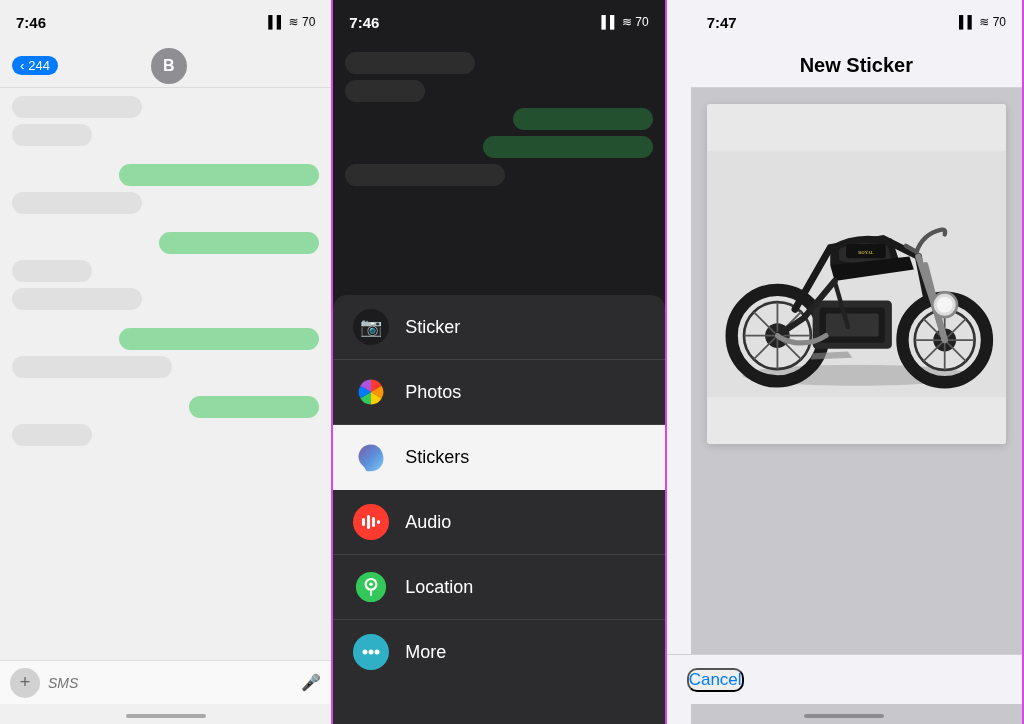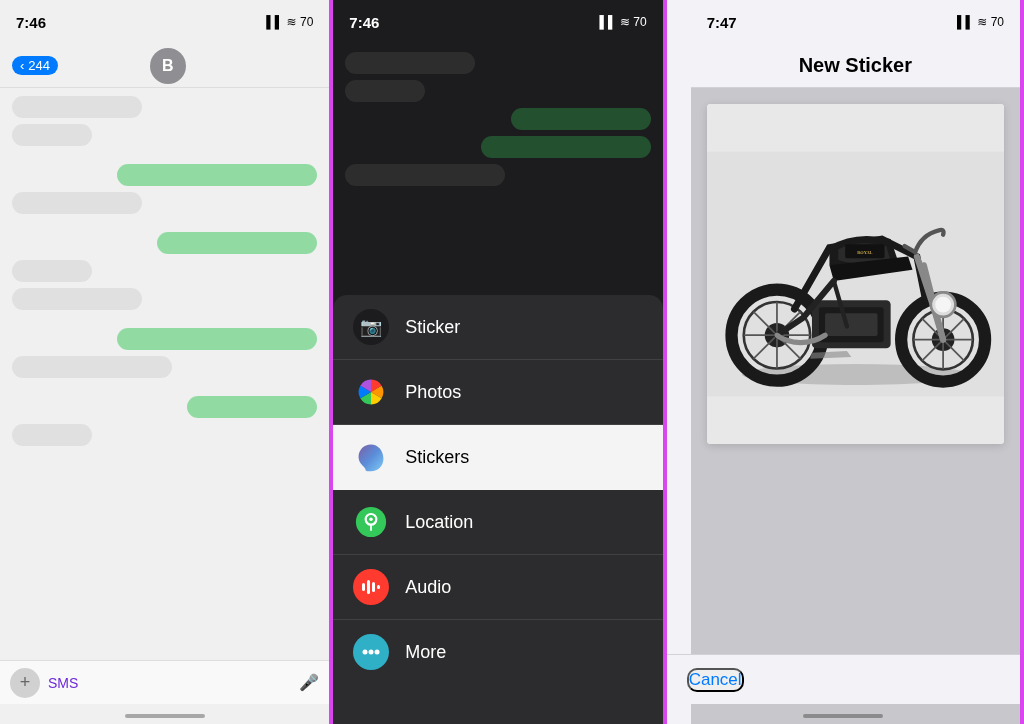--- a/index.html
+++ b/index.html
@@ -10,21 +10,21 @@
       background: #000;
       display: flex;
       font-family: -apple-system, 'Helvetica Neue', sans-serif;
     }
 
     .phone-panel {
       flex: 1;
       height: 100%;
       position: relative;
       overflow: hidden;
-      border-right: 4px solid #d946ef;
+      border-right: 2px solid #d946ef;
     }
 
     
     .panel1 {
       background: #f0f0f0;
     }
     .panel1 .status-bar {
       height: 44px;
       background: #f0f0f0;
       display: flex;
@@ -119,21 +119,22 @@
       background: #d1d1d1;
       display: flex;
       align-items: center;
       justify-content: center;
       font-size: 18px;
       color: #666;
     }
     .sms-label {
       flex: 1;
       font-size: 14px;
-      color: #6d28d9;
+      color: #737373;
+      font-style: italic;
     }
     .home-indicator {
       position: absolute;
       bottom: 6px;
       left: 50%;
       transform: translateX(-50%);
       width: 80px;
       height: 4px;
       background: #000;
       border-radius: 2px;
@@ -419,44 +420,44 @@
               <stop offset="100%" style="stop-color:#7ecbf5"></stop>
             </linearGradient>
           </defs>
           <path d="M18 4 C10 4 4 10 4 18 C4 22 6 25.5 9 28 C10.5 29.5 12 31 12 33 C12 34 13 34 14 34 L18 34 C26 34 32 28 32 20 C32 11 26 4 18 4 Z" fill="url(#stickerGrad)"></path>
         </svg>
       </div>
       <span class="menu-label">Stickers</span>
     </div>
 
     <div class="menu-item">
+      <div class="menu-icon-circle icon-audio">
+        <svg width="22" height="22" viewBox="0 0 22 22">
+          <rect x="2" y="7" width="3" height="8" rx="1.5" fill="#fff"></rect>
+          <rect x="7" y="4" width="3" height="14" rx="1.5" fill="#fff"></rect>
+          <rect x="12" y="6" width="3" height="10" rx="1.5" fill="#fff"></rect>
+          <rect x="17" y="9" width="3" height="4" rx="1.5" fill="#fff"></rect>
+        </svg>
+      </div>
+      <span class="menu-label">Audio</span>
+    </div>
+
+    <div class="menu-item">
       <div class="menu-icon-circle" style="background:transparent;">
         <svg class="location-icon-shape" viewBox="0 0 36 36">
           <circle cx="18" cy="18" r="17" fill="#34c759"></circle>
           <circle cx="18" cy="15" r="6" fill="none" stroke="#fff" stroke-width="2.5"></circle>
           <circle cx="18" cy="15" r="2" fill="#fff"></circle>
           <rect x="17" y="20" width="2" height="8" rx="1" fill="#fff"></rect>
         </svg>
       </div>
       <span class="menu-label">Location</span>
     </div>
 
     <div class="menu-item">
-      <div class="menu-icon-circle icon-audio">
-        <svg width="22" height="22" viewBox="0 0 22 22">
-          <rect x="2" y="7" width="3" height="8" rx="1.5" fill="#fff"></rect>
-          <rect x="7" y="4" width="3" height="14" rx="1.5" fill="#fff"></rect>
-          <rect x="12" y="6" width="3" height="10" rx="1.5" fill="#fff"></rect>
-          <rect x="17" y="9" width="3" height="4" rx="1.5" fill="#fff"></rect>
-        </svg>
-      </div>
-      <span class="menu-label">Audio</span>
-    </div>
-
-    <div class="menu-item">
       <div class="menu-icon-circle icon-more">
         <svg width="22" height="22" viewBox="0 0 22 22">
           <circle cx="5" cy="11" r="2.5" fill="#fff"></circle>
           <circle cx="11" cy="11" r="2.5" fill="#fff"></circle>
           <circle cx="17" cy="11" r="2.5" fill="#fff"></circle>
         </svg>
       </div>
       <span class="menu-label">More</span>
     </div>
 

